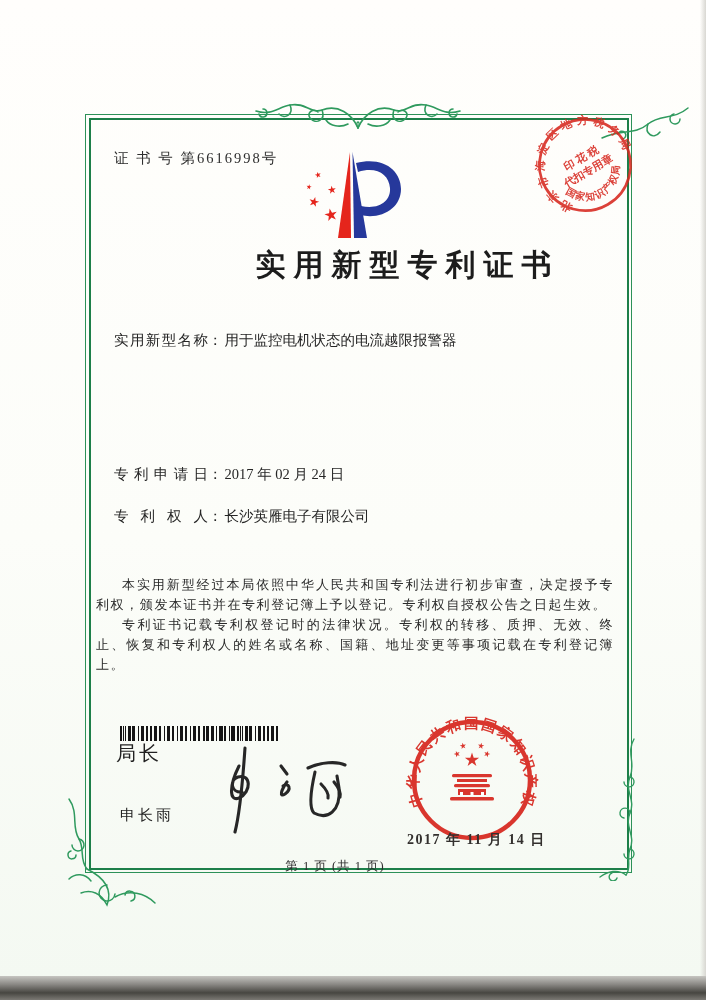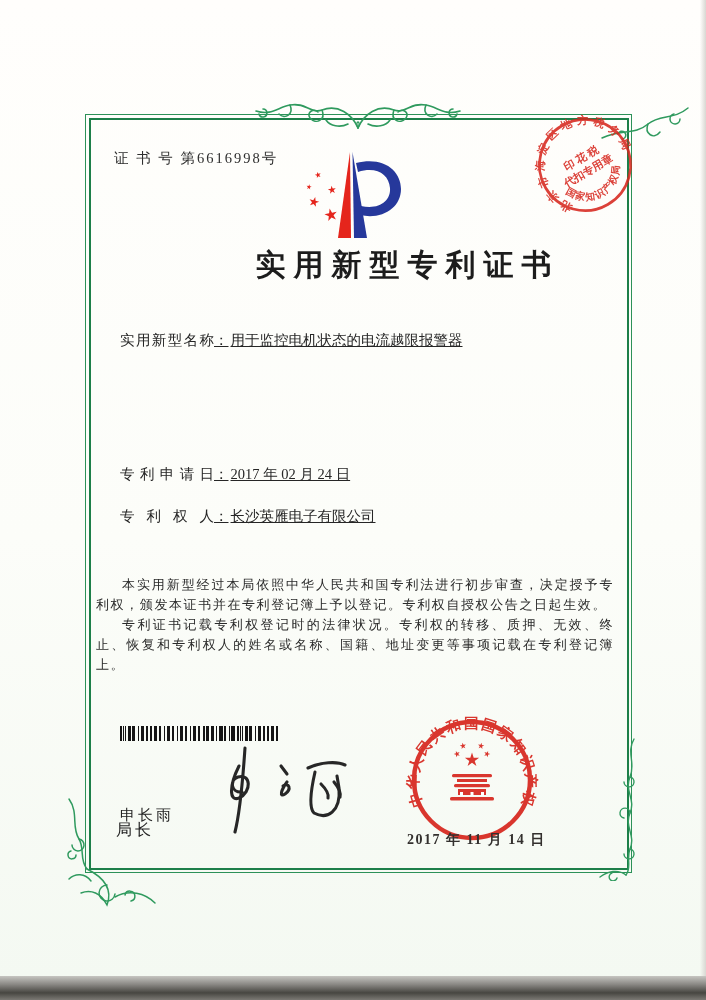--- a/index.html
+++ b/index.html
@@ -12,31 +12,31 @@
         background:linear-gradient(180deg,#c6c5c1 0%,#8a8884 35%,#474641 70%,#7b7974 100%);}
   .edge-right{position:absolute;right:0;top:0;width:6px;height:978px;
         background:linear-gradient(90deg,rgba(0,0,0,0) 0%,#d8d7d2 100%);}
   .frame{position:absolute;left:85px;top:114px;width:545px;height:757px;
         border:1.5px solid #2c9158;}
   .frame-inner{position:absolute;inset:2.5px;border:2.5px solid #1d7f49;}
   .cert-number{position:absolute;left:114px;top:149px;font-size:14.5px;color:#2e2e2e;letter-spacing:2px;}
   .logo{position:absolute;left:288px;top:149px;width:130px;height:96px;}
   .title{position:absolute;left:85px;top:245px;width:645px;text-align:center;
         font-size:30px;font-weight:bold;color:#1c1c1c;letter-spacing:8px;}
-  .field-row{position:absolute;left:120px;font-size:14.5px;color:#262626;white-space:nowrap;text-decoration:underline;}
+  .field-row{position:absolute;left:114px;font-size:14.5px;color:#262626;white-space:nowrap;}
   .field-label{display:inline-block;width:94px;text-align:justify;text-align-last:justify;}
   .field-colon{margin-right:2px;}
   .paras{position:absolute;left:96px;top:575px;width:518px;font-size:13px;
         line-height:20px;color:#2a2a2a;text-align:justify;}
   .paras p{margin:0;text-indent:2em;letter-spacing:1.6px;}
   .barcode{position:absolute;left:120px;top:726px;width:160px;height:15px;
         background:
          repeating-linear-gradient(90deg,#151515 0 2px,transparent 2px 5px,#151515 5px 6px,transparent 6px 8px,#151515 8px 11px,transparent 11px 13px),
          repeating-linear-gradient(90deg,transparent 0 3px,#151515 3px 4px,transparent 4px 9px);}
-  .director-title{position:absolute;left:116px;top:820px;font-size:16px;color:#222;letter-spacing:3px;font-family:"Liberation Sans","DejaVu Sans",sans-serif;}
+  .director-title{position:absolute;left:116px;top:740px;font-size:20px;color:#222;letter-spacing:3px;font-family:"Liberation Sans","DejaVu Sans",sans-serif;}
   .director-name{position:absolute;left:120px;top:806px;font-size:15px;color:#222;letter-spacing:3px;font-family:"Liberation Sans","DejaVu Sans",sans-serif;}
   .signature{position:absolute;left:205px;top:736px;width:165px;height:105px;}
   .seal-main{position:absolute;left:400px;top:712px;width:144px;height:140px;opacity:.93;}
   .seal-date{position:absolute;left:407px;top:831px;font-size:14px;color:#33302e;letter-spacing:1.5px;font-weight:bold;}
   .seal-tax{position:absolute;left:527px;top:107px;width:116px;height:116px;opacity:.88;}
   .footer{position:absolute;left:85px;top:858px;width:500px;text-align:center;
         font-size:12.5px;color:#2c2c2c;letter-spacing:1px;}
   .orn{position:absolute;}
   svg{display:block;}
 </style>
@@ -211,17 +211,18 @@
           <textPath href="#taxArcTop" startOffset="2">北京市海淀区地方税务局</textPath>
         </text>
         <text font-size="9.5" font-weight="bold" letter-spacing="1" font-family="'Liberation Serif','DejaVu Serif',serif">
           <textPath href="#taxArcBottom" startOffset="4">国家知识产权局</textPath>
         </text>
         <text x="56" y="52" text-anchor="middle" font-size="10.5" font-weight="bold" font-family="'Liberation Serif','DejaVu Serif',serif">印 花 税</text>
         <text x="56" y="66" text-anchor="middle" font-size="10.5" font-weight="bold" font-family="'Liberation Serif','DejaVu Serif',serif">代扣专用章</text>
       </g>
     </svg>
 
+    <div class="footer">第 1 页 (共 1 页)</div>
   </div>
 
   <div class="edge-right"></div>
   <div class="edge-bottom"></div>
 </div>
 
 </body></html>

